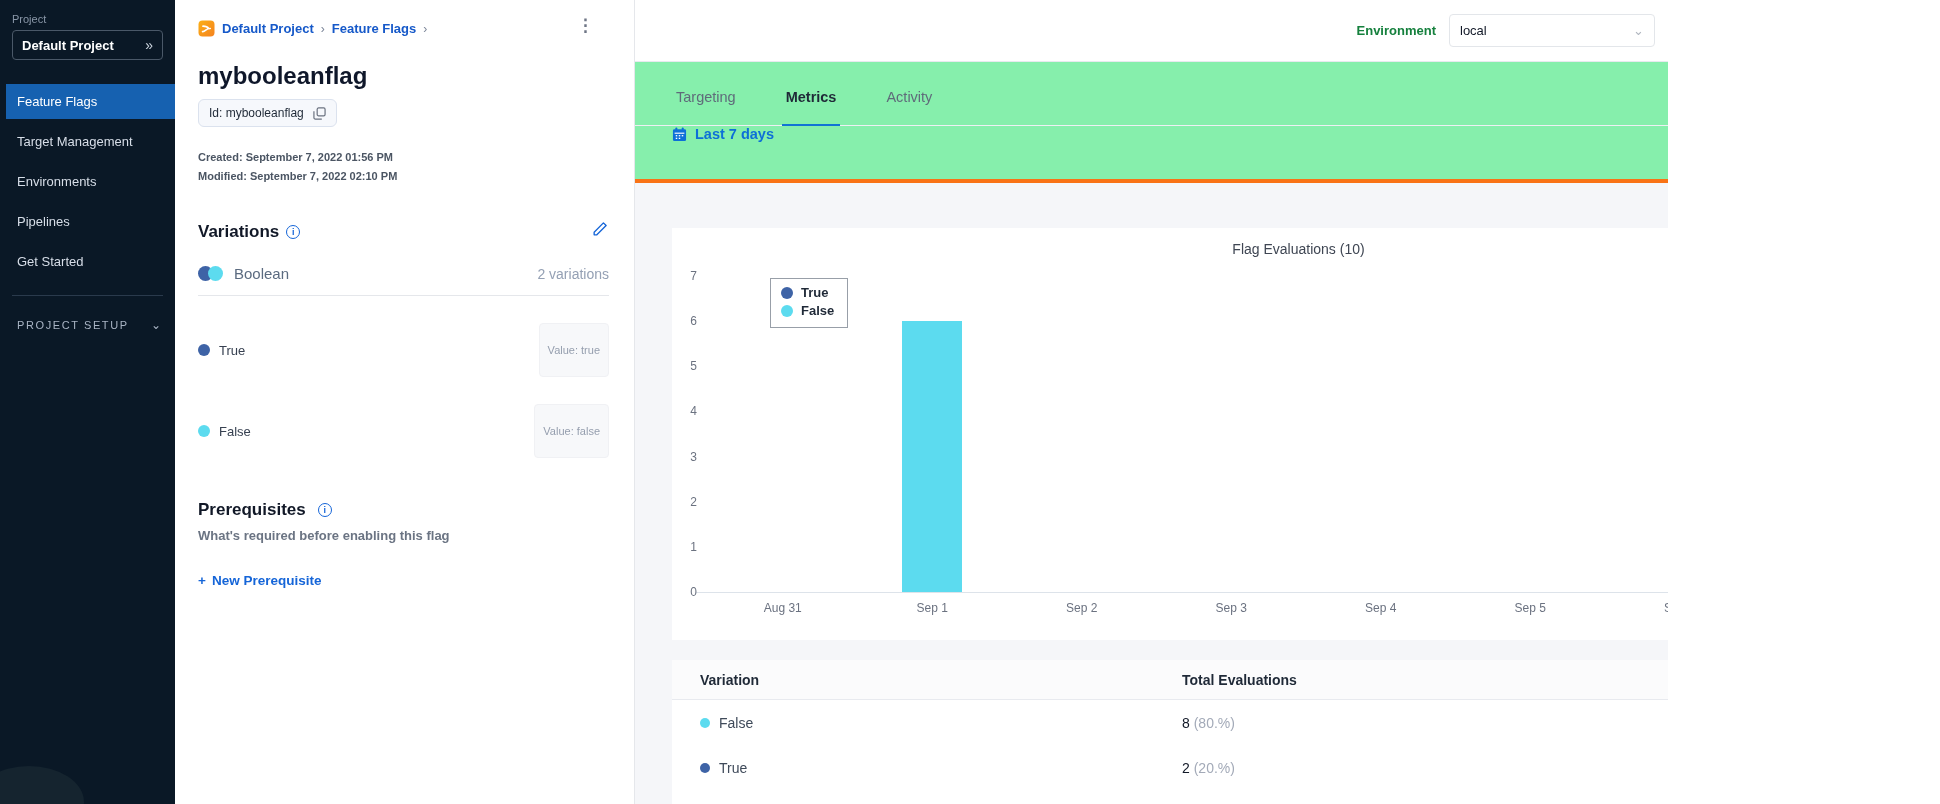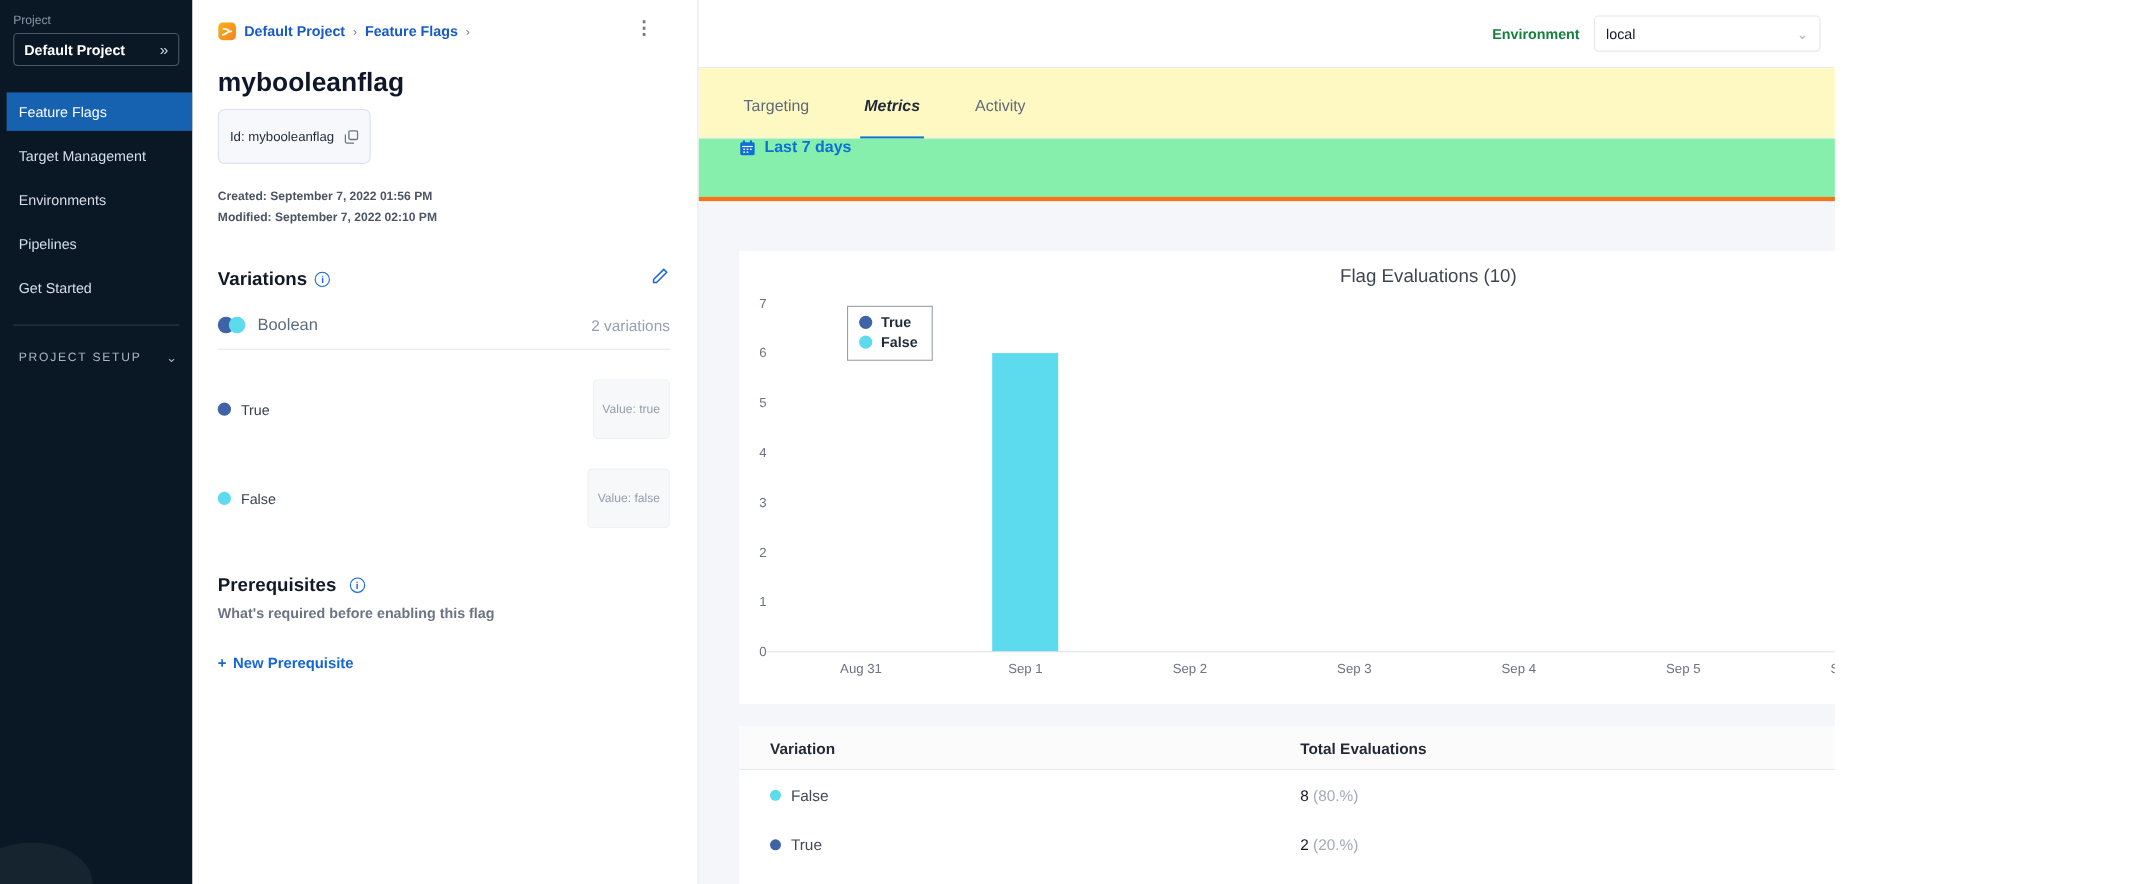--- a/index.html
+++ b/index.html
@@ -23,21 +23,21 @@
   .corner-glow { position:absolute; bottom:-34px; left:-26px; width:110px; height:72px; background:#15242F; border-radius:50%; }
 
   
   .left-panel { width:460px; flex:none; background:#fff; border-right:1px solid #E5E7EB; position:relative; padding:0 25px 0 23px; }
   .breadcrumb { display:flex; align-items:center; gap:7px; padding-top:20px; font-size:13px; font-weight:700; }
   .breadcrumb a { color:#1659C9; text-decoration:none; cursor:pointer; }
   .crumb-sep { color:#7C8699; font-weight:400; font-size:12px; }
   .kebab { position:absolute; right:40px; top:17px; color:#6F7686; font-size:17px; font-weight:700; line-height:1; cursor:pointer; letter-spacing:0; }
   .flag-title { margin-top:25px; font-size:24px; font-weight:700; color:#0F172A; }
   .id-chip { display:inline-flex; align-items:center; gap:9px; margin-top:9px; font-size:12px; color:#1F2937;
-    background:#F6F8FC; border:1px solid #DBE2EE; border-radius:6px; padding:17px 10px; cursor:pointer; }
+    background:#F6F8FC; border:1px solid #DBE2EE; border-radius:6px; padding:6px 10px; cursor:pointer; }
   .meta { margin-top:21px; font-size:11px; font-weight:700; color:#4B5563; line-height:19px; }
   .section-head { display:flex; align-items:center; gap:7px; font-size:17px; font-weight:700; color:#111827; }
   .variations-head { margin-top:36px; position:relative; }
   .info-icon { width:14px; height:14px; border:1.5px solid #1565D8; border-radius:50%; color:#1565D8;
     font-size:9px; font-weight:700; display:inline-flex; align-items:center; justify-content:center; font-style:normal; }
   .edit-pencil { position:absolute; right:0; top:-2px; cursor:pointer; }
   .bool-row { display:flex; justify-content:space-between; align-items:center; margin-top:23px; padding-bottom:13px; border-bottom:1px solid #E5E7EB; }
   .bool-left { display:flex; align-items:center; gap:10px; font-size:15px; color:#5B6B80; }
   .bool-icon { position:relative; width:26px; height:15px; display:inline-block; }
   .bool-icon i { position:absolute; top:0; width:15px; height:15px; border-radius:50%; }
@@ -55,30 +55,30 @@
   .new-prereq { margin-top:30px; color:#1565D8; font-size:13.5px; font-weight:700; cursor:pointer; display:inline-flex; gap:6px; align-items:center; }
 
   
   .right { flex:1; display:flex; flex-direction:column; min-width:0; }
   .topbar { height:62px; flex:none; background:#fff; display:flex; align-items:center; justify-content:flex-end;
     gap:13px; padding-right:13px; border-bottom:1px solid #E8EAEF; }
   .env-label { font-size:13px; font-weight:600; color:#15803d; }
   .env-select { width:206px; height:33px; border:1px solid #E3E6EA; border-radius:4px; background:#fff;
     display:flex; align-items:center; justify-content:space-between; padding:0 10px; font-size:13px; color:#111827; cursor:pointer; }
   .env-select .chev { color:#B0B6BF; font-size:13px; }
-  .tabsbar { height:64px; flex:none; background:#fef9c3; display:flex; align-items:flex-end; gap:42px; padding-left:37px; border-bottom:1px solid #EEF0F3; }
+  .tabsbar { height:64px; flex:none; background:#86efac; display:flex; align-items:flex-end; gap:42px; padding-left:37px; border-bottom:1px solid #EEF0F3; }
   .tab { padding:0 4px 19px 4px; font-size:14.5px; color:#5F6B7A; cursor:pointer; border-bottom:2px solid transparent; margin-bottom:-1px; }
-  .tab.active { color:#1F2937; font-weight:700; border-bottom-color:#1273D4;font-style:italic; }
+  .tab.active { color:#1F2937; font-weight:700; border-bottom-color:#1273D4; }
   .rangebar { height:57px; flex:none; background:#86efac; display:flex; align-items:flex-start; padding-left:37px; border-bottom:4px solid #f97316; }
   .last7 { display:inline-flex; align-items:center; gap:8px; color:#0D6FD8; font-size:14.5px; font-weight:700; cursor:pointer; }
   .content { flex:1; background:#F5F6F9; padding:45px 15px 0 37px; overflow:hidden; }
 
   
   .chart-card { width:1253px; height:412px; background:#fff; position:relative; }
-  .chart-title { text-align:center; padding-top:13px; font-size:17px; color:#3F4653; }
+  .chart-title { text-align:center; padding-top:13px; font-size:14px; color:#3F4653; }
   .plot { position:absolute; left:36px; right:21px; top:48px; bottom:48px; }
   .axis-x { position:absolute; left:-12px; right:0; bottom:-1px; height:1px; background:#DDE3EA; }
   .ytick { position:absolute; right:calc(100% + 11px); transform:translateY(50%); font-size:12px; color:#6B7280; }
   .slots { display:flex; height:100%; }
   .slot { flex:1; position:relative; }
   .xlabel { position:absolute; top:calc(100% + 9px); left:0; width:100%; text-align:center; font-size:12px; color:#6B7280; }
   .bar { position:absolute; bottom:0; left:50%; transform:translateX(-50%); width:60px; display:flex; flex-direction:column; }
   .bar div { width:100%; }
   .legend { position:absolute; left:62px; top:2px; background:#fff; border:1px solid #989FA8; padding:5px 13px 7px 10px; }
   .legend-row { display:flex; align-items:center; gap:8px; font-size:13px; font-weight:600; color:#1F2937; line-height:18px; }

